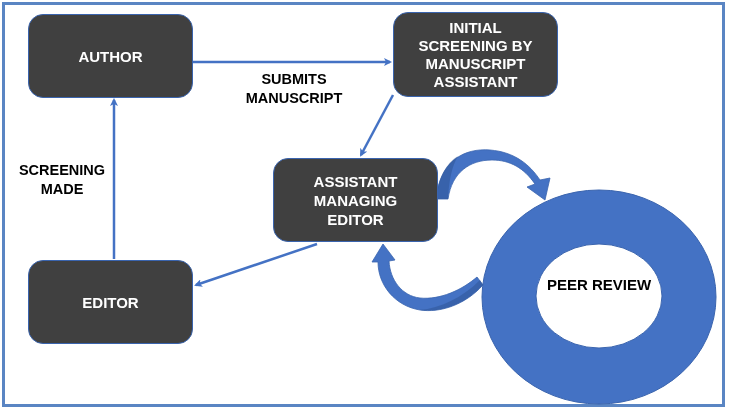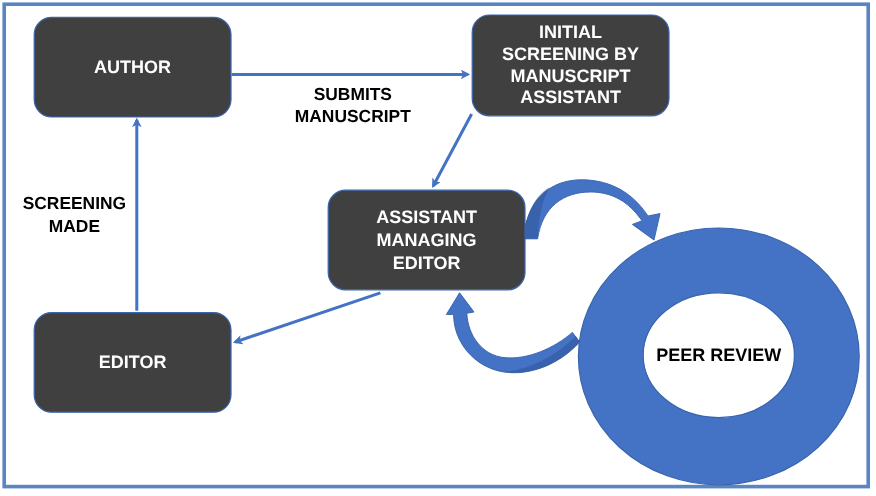--- a/index.html
+++ b/index.html
@@ -62,19 +62,19 @@
 <div class="box" style="left:273px; top:158px; width:165px; height:84px; white-space:pre-line;">
   <span>ASSISTANT
 MANAGING
 EDITOR</span>
 </div>
 
 <div class="box" style="left:28px; top:260px; width:165px; height:84px;">
   <span>EDITOR</span>
 </div>
 
-<div class="label" style="left:536px; top:287px; width:126px; font-size:15px;">PEER REVIEW</div>
+<div class="label" style="left:536px; top:275px; width:126px; font-size:15px;">PEER REVIEW</div>
 
 <div class="label" style="left:232px; top:42px; width:124px; white-space:pre-line;margin-top:28px;">SUBMITS
 MANUSCRIPT</div>
 
 <div class="label" style="left:18px; top:161px; width:88px; white-space:pre-line;">SCREENING
 MADE</div>
 
 </body></html>

